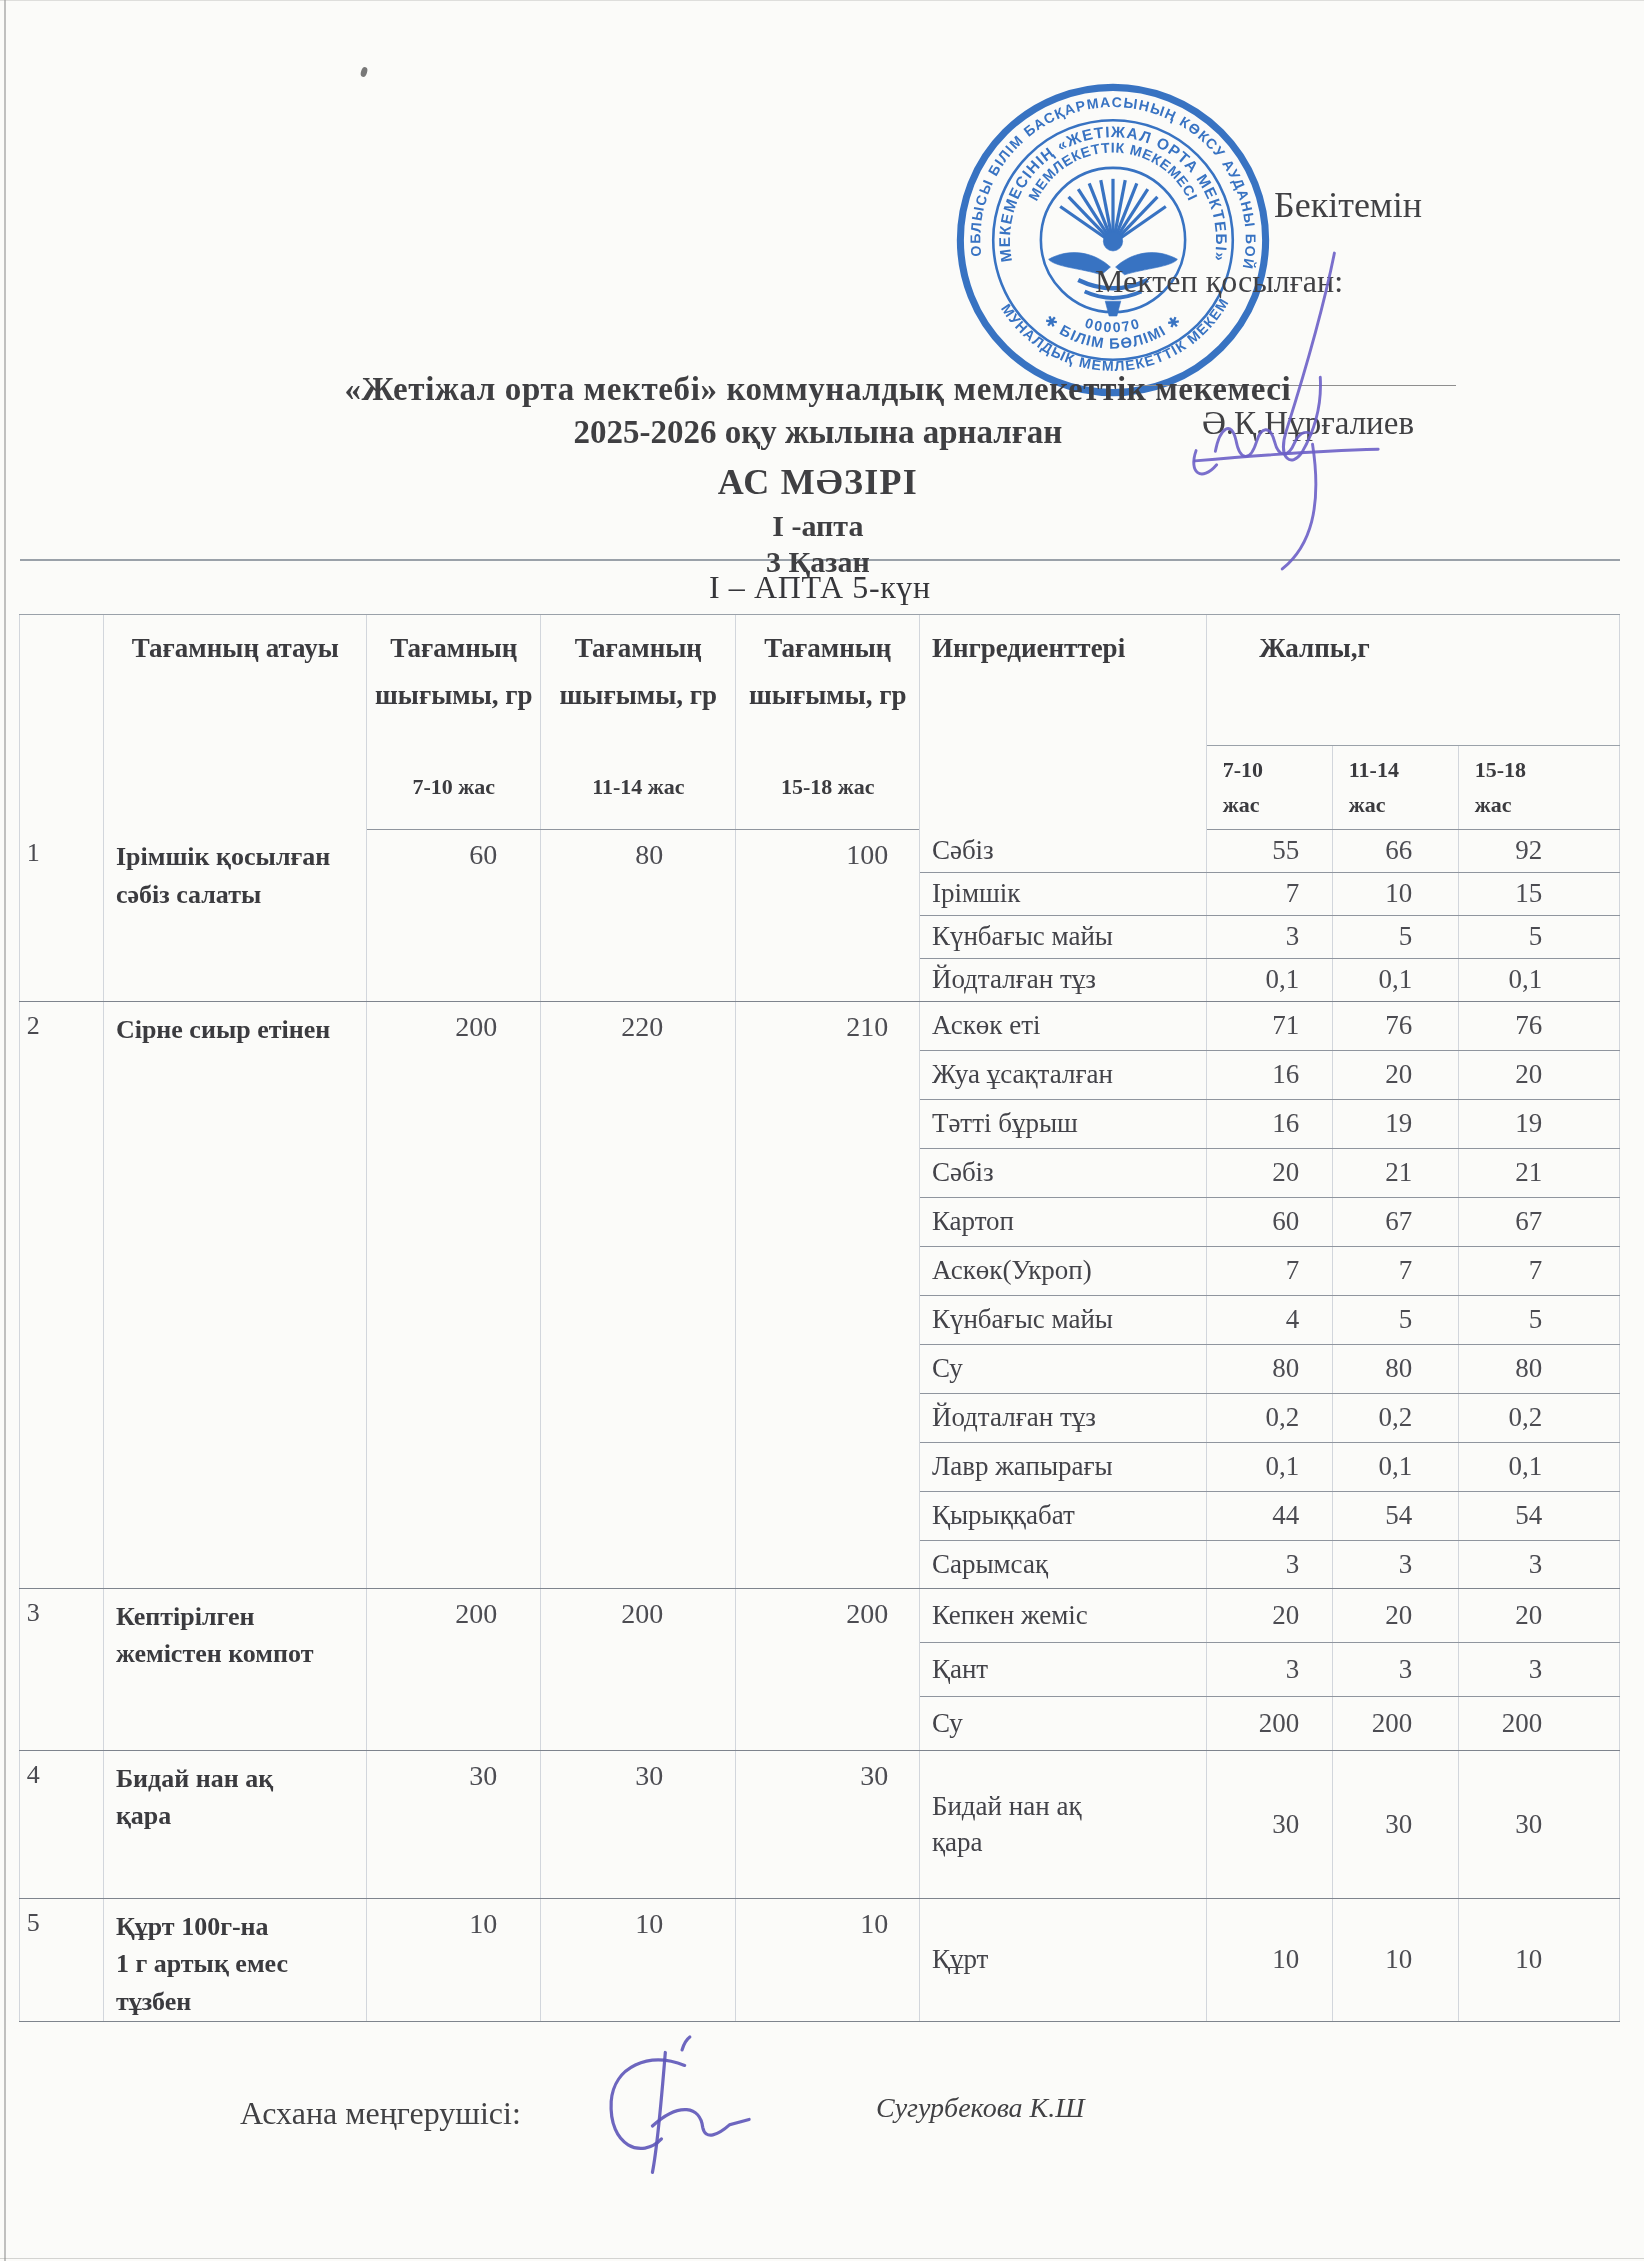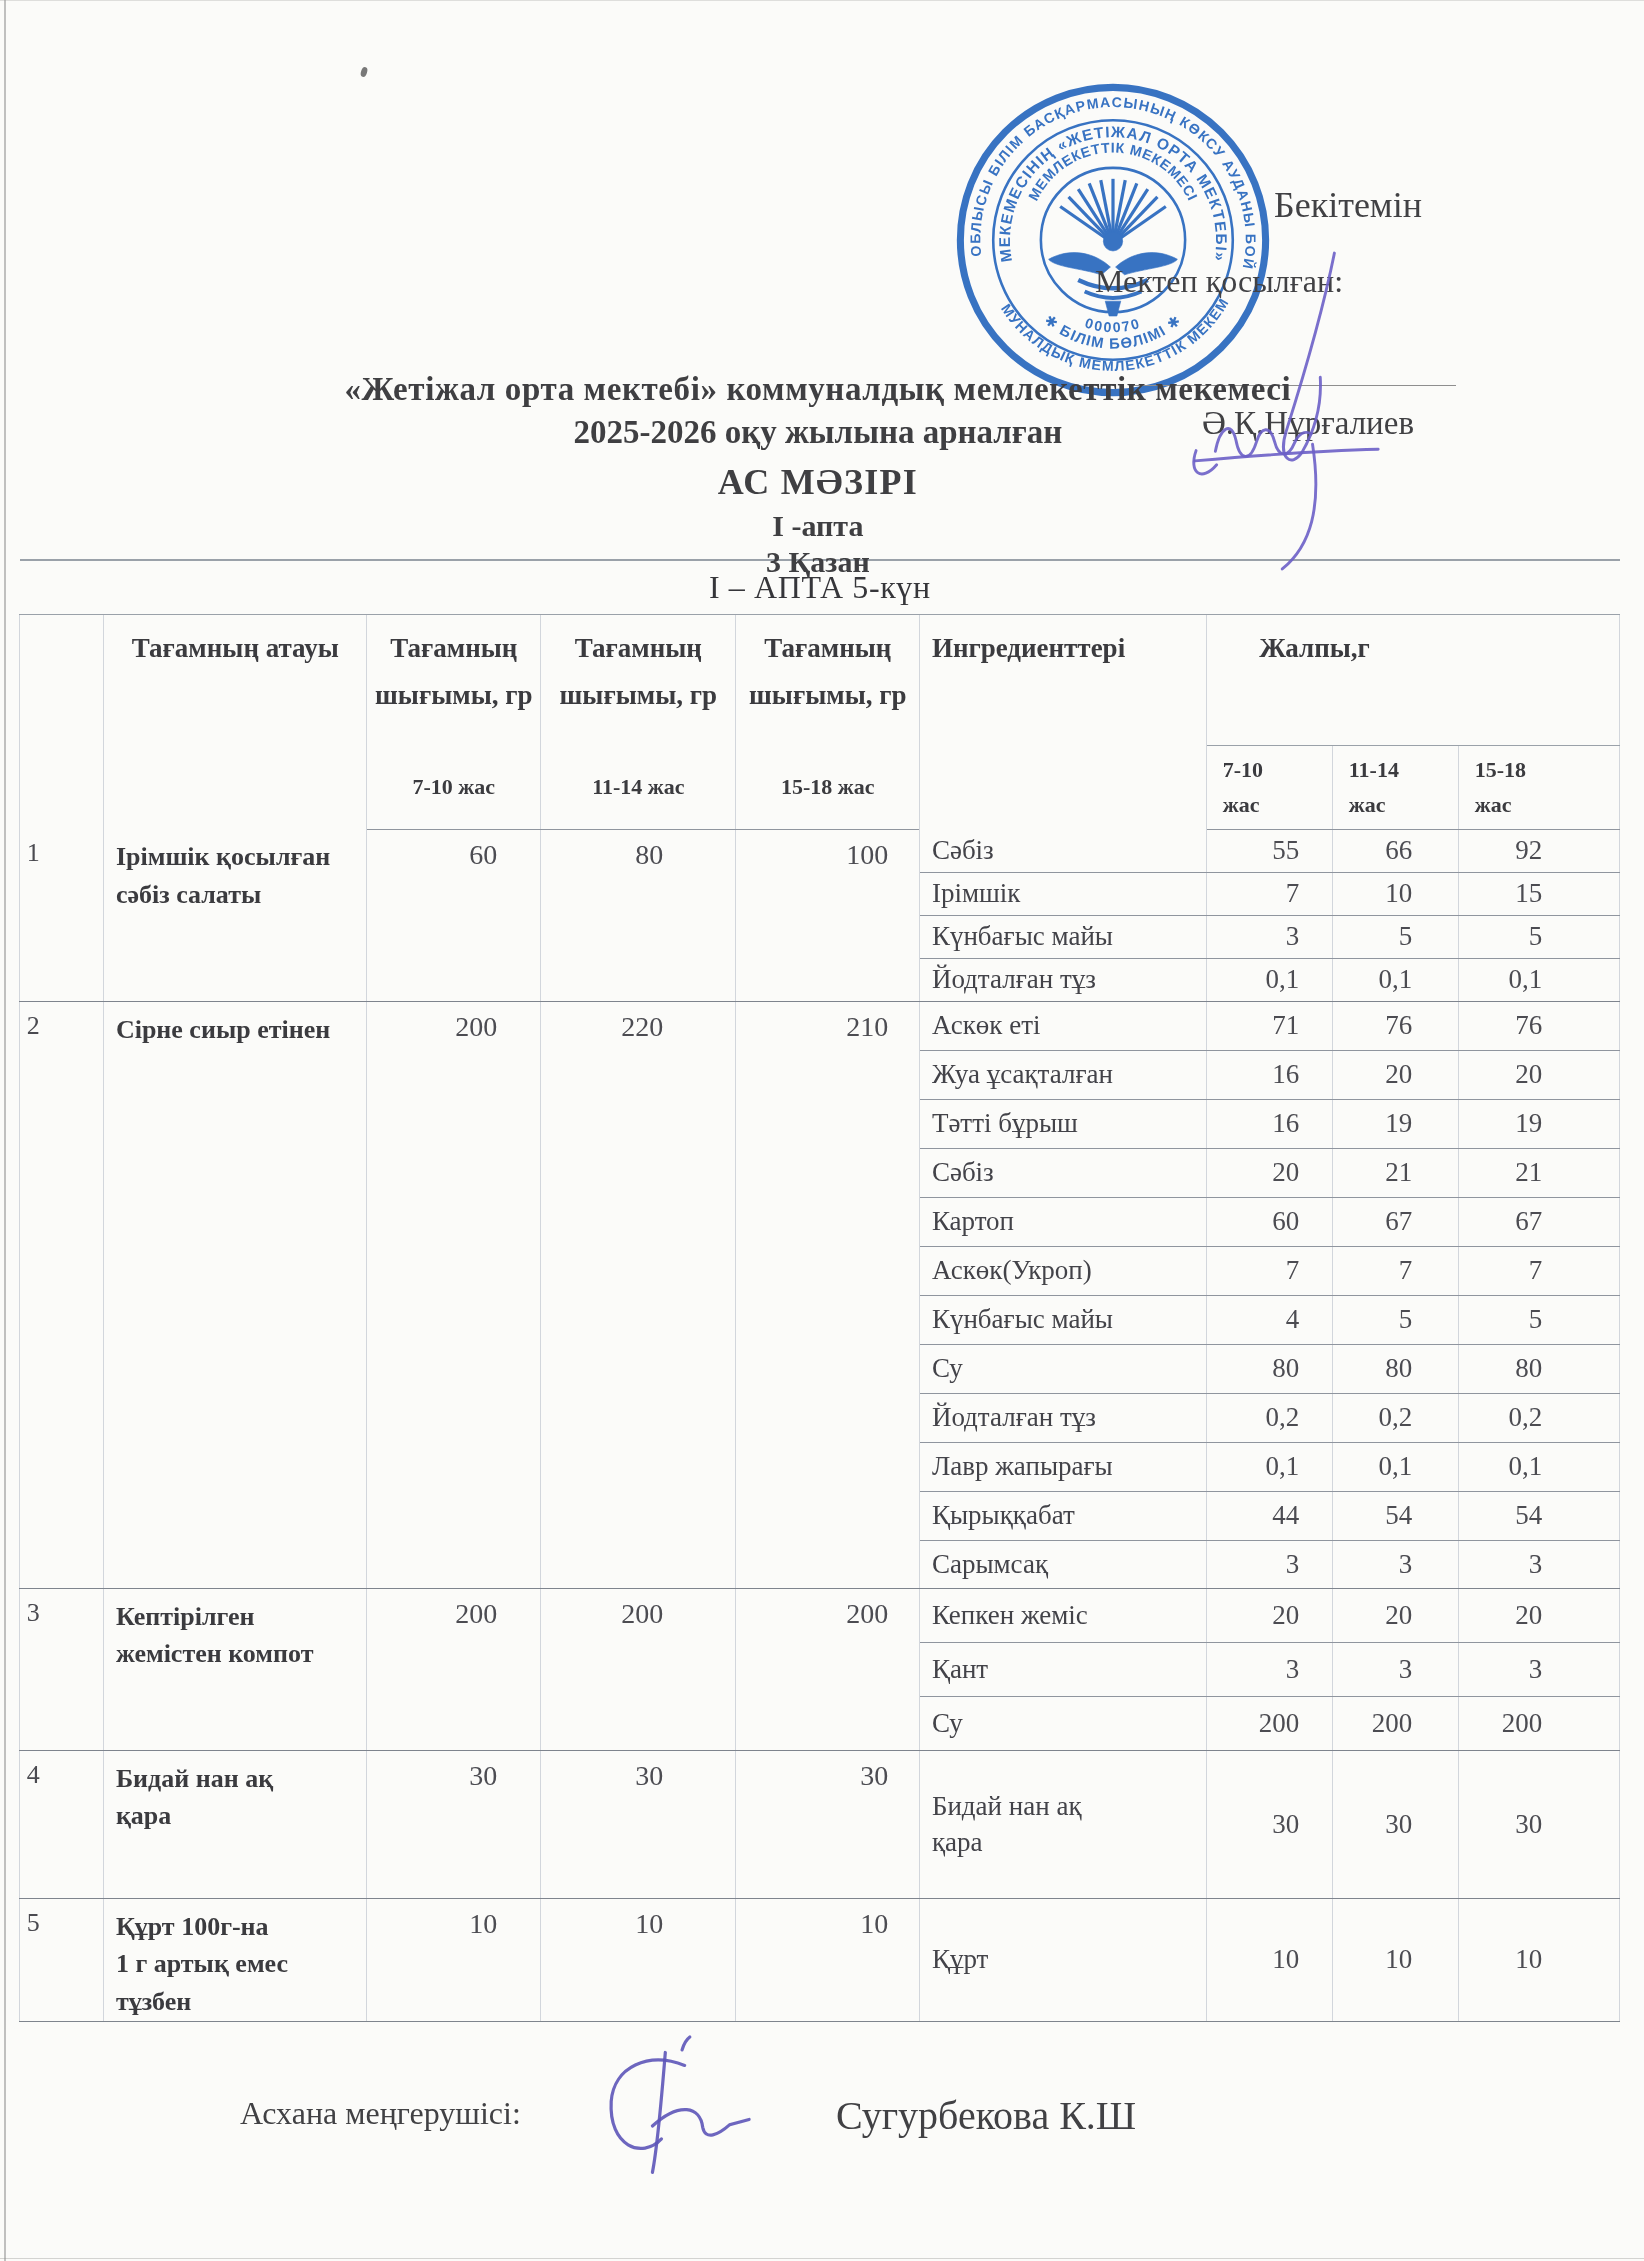--- a/index.html
+++ b/index.html
@@ -68,21 +68,21 @@
   .out2{padding-right:31px !important;}
   .ing{vertical-align:middle;padding-left:11.6px !important;font-size:27px;color:#434349;white-space:pre-line;line-height:1.35;border-bottom:1.9px solid #8f959e;}
   .val{vertical-align:middle;font-size:27px;color:#4c4c52;text-align:right;border-bottom:1.9px solid #8f959e;}
   .g0{padding-right:33px !important;}
   .g1{padding-right:46px !important;}
   .g2{padding-right:77px !important;}
   tr.dish-end .ing,tr.dish-end .val{border-bottom:1.9px solid #7e848d;}
 
   
   .f1{position:absolute;left:240px;top:2095px;font-size:32px;color:#414144;}
-  .f2{position:absolute;left:836px;top:2092px;font-size:40px;color:#414144;}
+  .f2{position:absolute;left:876px;top:2092px;font-size:28px;color:#414144;font-style:italic;}
 </style>
 </head>
 <body>
 
 <div class="page">
 
   <div class="edge-left"></div>
   <div class="edge-top"></div>
   <div class="edge-bottom"></div>
   <div class="speck"></div>

